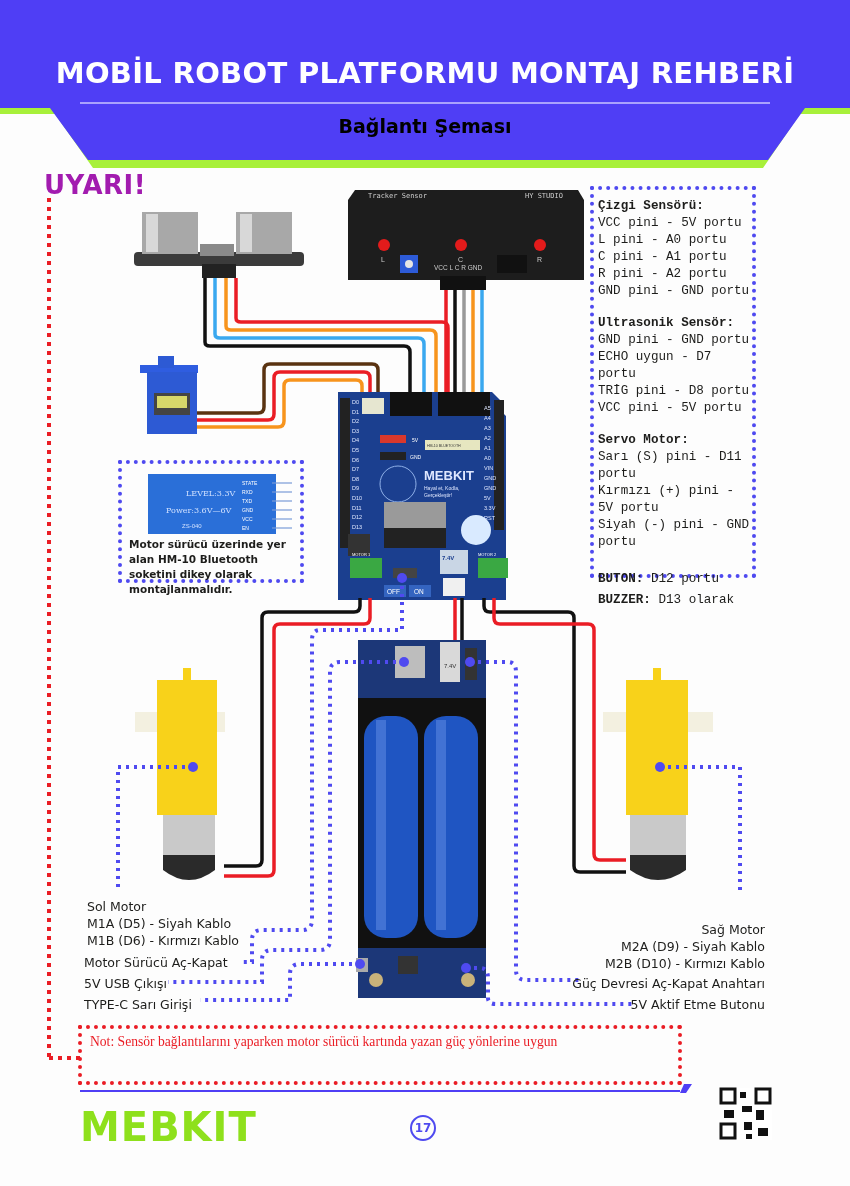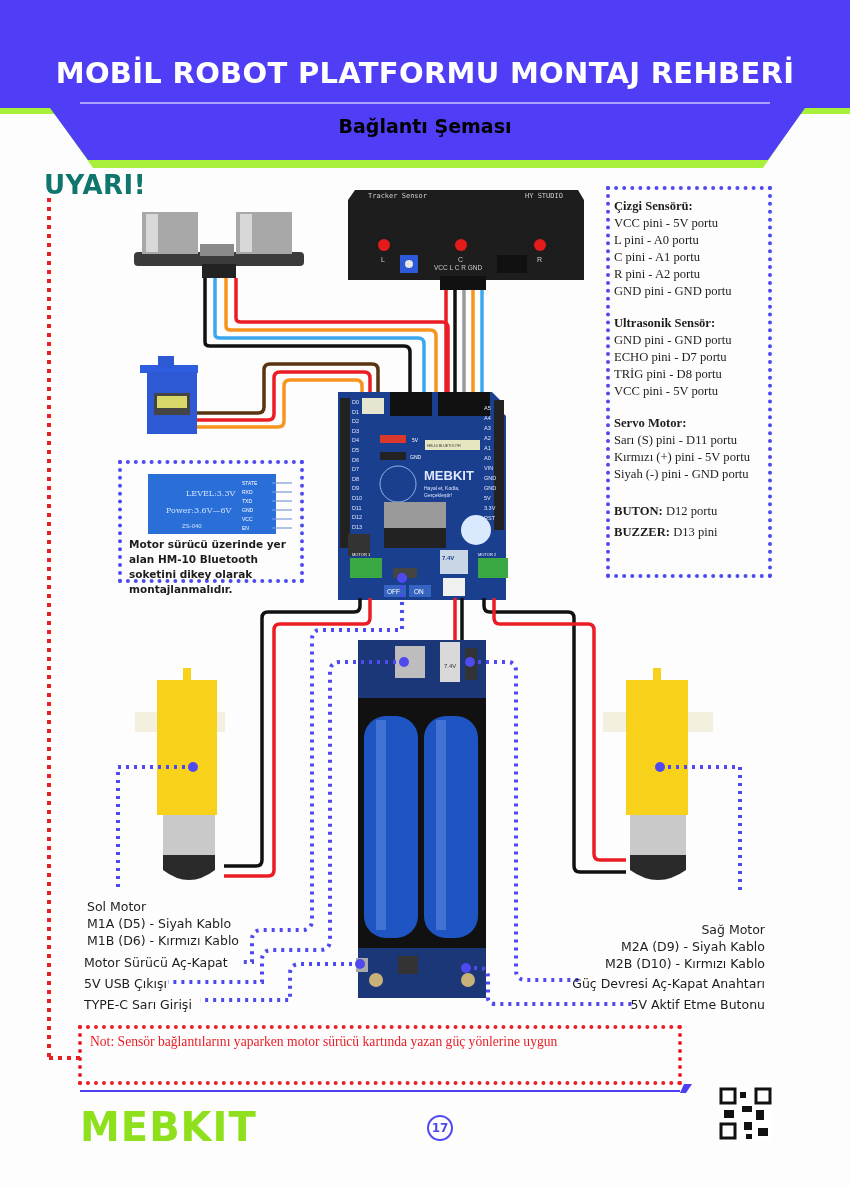--- a/index.html
+++ b/index.html
@@ -1,32 +1,32 @@
 <!DOCTYPE html>
 <html><head>
 <meta charset="utf-8">
 <style>
   html,body{margin:0;padding:0;background:#fdfdfd;}
   body{width:850px;height:1186px;position:relative;overflow:hidden;font-family:"Liberation Sans","DejaVu Sans",sans-serif;color:#1d1d1b;}
   #header-svg{position:absolute;left:0;top:0;}
   .title{position:absolute;left:0;width:850px;top:56px;text-align:center;color:#fff;font-weight:bold;font-size:29px;letter-spacing:0.3px;font-family:"DejaVu Sans","Liberation Sans",sans-serif;}
   .subtitle{position:absolute;left:0;width:850px;top:115px;text-align:center;color:#000000;font-weight:bold;font-size:19px;font-family:"DejaVu Sans","Liberation Sans",sans-serif;}
-  .warn{position:absolute;left:44px;top:170px;color:#0f766e;font-weight:bold;font-size:26px;font-family:"DejaVu Sans","Liberation Sans",sans-serif;letter-spacing:0.5px;}
+  .warn{position:absolute;left:44px;top:170px;color:#a21caf;font-weight:bold;font-size:26px;font-family:"DejaVu Sans","Liberation Sans",sans-serif;letter-spacing:0.5px;}
   #diagram{position:absolute;left:0;top:0;}
-  .pinbox{position:absolute;left:590px;top:186px;width:166px;height:392px;border:4px dotted #4f4af0;box-sizing:border-box;padding:8px 0 0 4px;font-size:12.6px;line-height:17px;font-family:Liberation Serif, serif;margin-left:16px;}
+  .pinbox{position:absolute;left:590px;top:186px;width:166px;height:392px;border:4px dotted #4f4af0;box-sizing:border-box;padding:8px 0 0 4px;font-size:12.6px;line-height:17px;font-family:Liberation Mono, monospace;}
   .pinbox .sec-title{font-weight:bold;font-size:12.6px;margin-top:0;}
   .pinbox .sec{margin-bottom:15px;}
   .pinbox .row b{font-weight:bold;}
   .btbox{position:absolute;left:118px;top:460px;width:186px;height:123px;border:4px dotted #4f4af0;box-sizing:border-box;}
   .btnote{position:absolute;left:129px;top:537px;width:175px;font-size:10.5px;font-weight:bold;line-height:15px;font-family:"DejaVu Sans","Liberation Sans",sans-serif;}
   .lbl{position:absolute;font-size:12.5px;font-family:"DejaVu Sans","Liberation Sans",sans-serif;line-height:17px;white-space:nowrap;}
   .lbl.right{text-align:center;}
   .note{position:absolute;left:78px;top:1025px;width:604px;height:60px;border:4px dotted #ea1d25;box-sizing:border-box;color:#ea1d25;font-size:13.6px;line-height:19px;padding:3px 0 0 8px;font-family:Liberation Serif, serif;}
   .logo{position:absolute;left:80px;top:1104px;font-size:40px;font-weight:bold;color:#8ee01c;letter-spacing:1px;font-family:"DejaVu Sans","Liberation Sans",sans-serif;}
-  .pagenum{position:absolute;left:410px;top:1115px;width:26px;height:26px;border:2px solid #4f4af0;border-radius:50%;box-sizing:border-box;text-align:center;line-height:22px;font-size:12px;font-weight:bold;color:#4f4af0;font-family:"DejaVu Sans","Liberation Sans",sans-serif;margin-left:17px;}
+  .pagenum{position:absolute;left:410px;top:1115px;width:26px;height:26px;border:2px solid #4f4af0;border-radius:50%;box-sizing:border-box;text-align:center;line-height:22px;font-size:12px;font-weight:bold;color:#4f4af0;font-family:"DejaVu Sans","Liberation Sans",sans-serif;}
 </style>
 </head>
 <body>
 
 <svg id="header-svg" width="850" height="180" viewBox="0 0 850 180">
   <polygon points="0,0 850,0 850,114 800,114 763,168 93,168 55,114 0,114" fill="#a8f03a"></polygon>
   <polygon points="0,0 850,0 850,108 805,108 768,160 88,160 50,108 0,108" fill="#4f3ef5"></polygon>
   <line x1="80" y1="103" x2="770" y2="103" stroke="#c8c4ff" stroke-width="1.5"></line>
 </svg>
 <div class="title">MOBİL ROBOT PLATFORMU MONTAJ REHBERİ</div>
@@ -261,32 +261,32 @@
     <div class="sec-title">Çizgi Sensörü:</div>
     <div class="row">VCC pini - 5V portu</div>
     <div class="row">L pini - A0 portu</div>
     <div class="row">C pini - A1 portu</div>
     <div class="row">R pini - A2 portu</div>
     <div class="row">GND pini - GND portu</div>
   </div>
   <div class="sec">
     <div class="sec-title">Ultrasonik Sensör:</div>
     <div class="row">GND pini - GND portu</div>
-    <div class="row">ECHO pini - D7 portu</div>
+    <div class="row">ECHO uygun - D7 portu</div>
     <div class="row">TRİG pini - D8 portu</div>
     <div class="row">VCC pini - 5V portu</div>
   </div>
   <div class="sec" style="margin-bottom:20px">
     <div class="sec-title">Servo Motor:</div>
     <div class="row">Sarı (S) pini - D11 portu</div>
     <div class="row">Kırmızı (+) pini - 5V portu</div>
     <div class="row">Siyah (-) pini - GND portu</div>
   </div>
   <div class="row" style="margin-bottom:4px"><b>BUTON:</b><span> D12 portu</span></div>
-  <div class="row"><b>BUZZER:</b><span> D13 pini</span></div>
+  <div class="row"><b>BUZZER:</b><span> D13 olarak</span></div>
 </div>
 
 <div class="btbox"></div>
 <div class="btnote">Motor sürücü üzerinde yer alan HM-10 Bluetooth soketini dikey olarak montajlanmalıdır.</div>
 
 <div class="lbl" style="left:87px;top:898px">Sol Motor</div>
 <div class="lbl" style="left:87px;top:915px">M1A (D5) - Siyah Kablo</div>
 <div class="lbl" style="left:87px;top:932px">M1B (D6) - Kırmızı Kablo</div>
 <div class="lbl" style="left:84px;top:954px">Motor Sürücü Aç-Kapat</div>
 <div class="lbl" style="left:84px;top:975px">5V USB Çıkışı</div>

